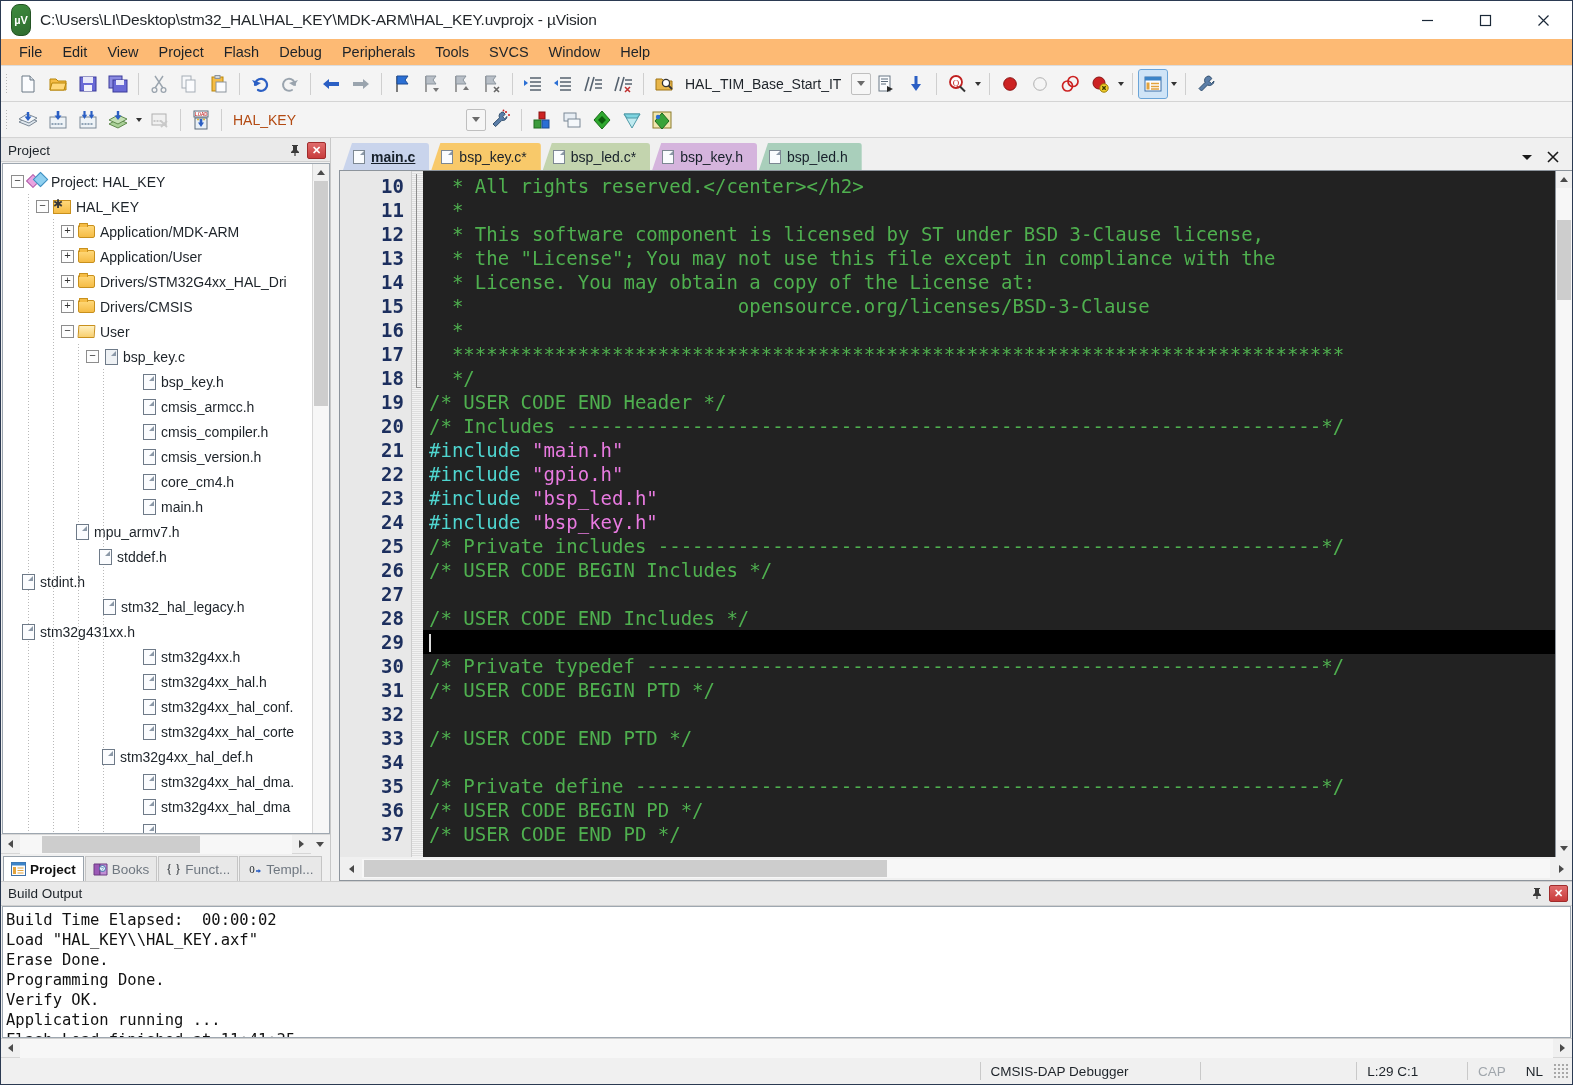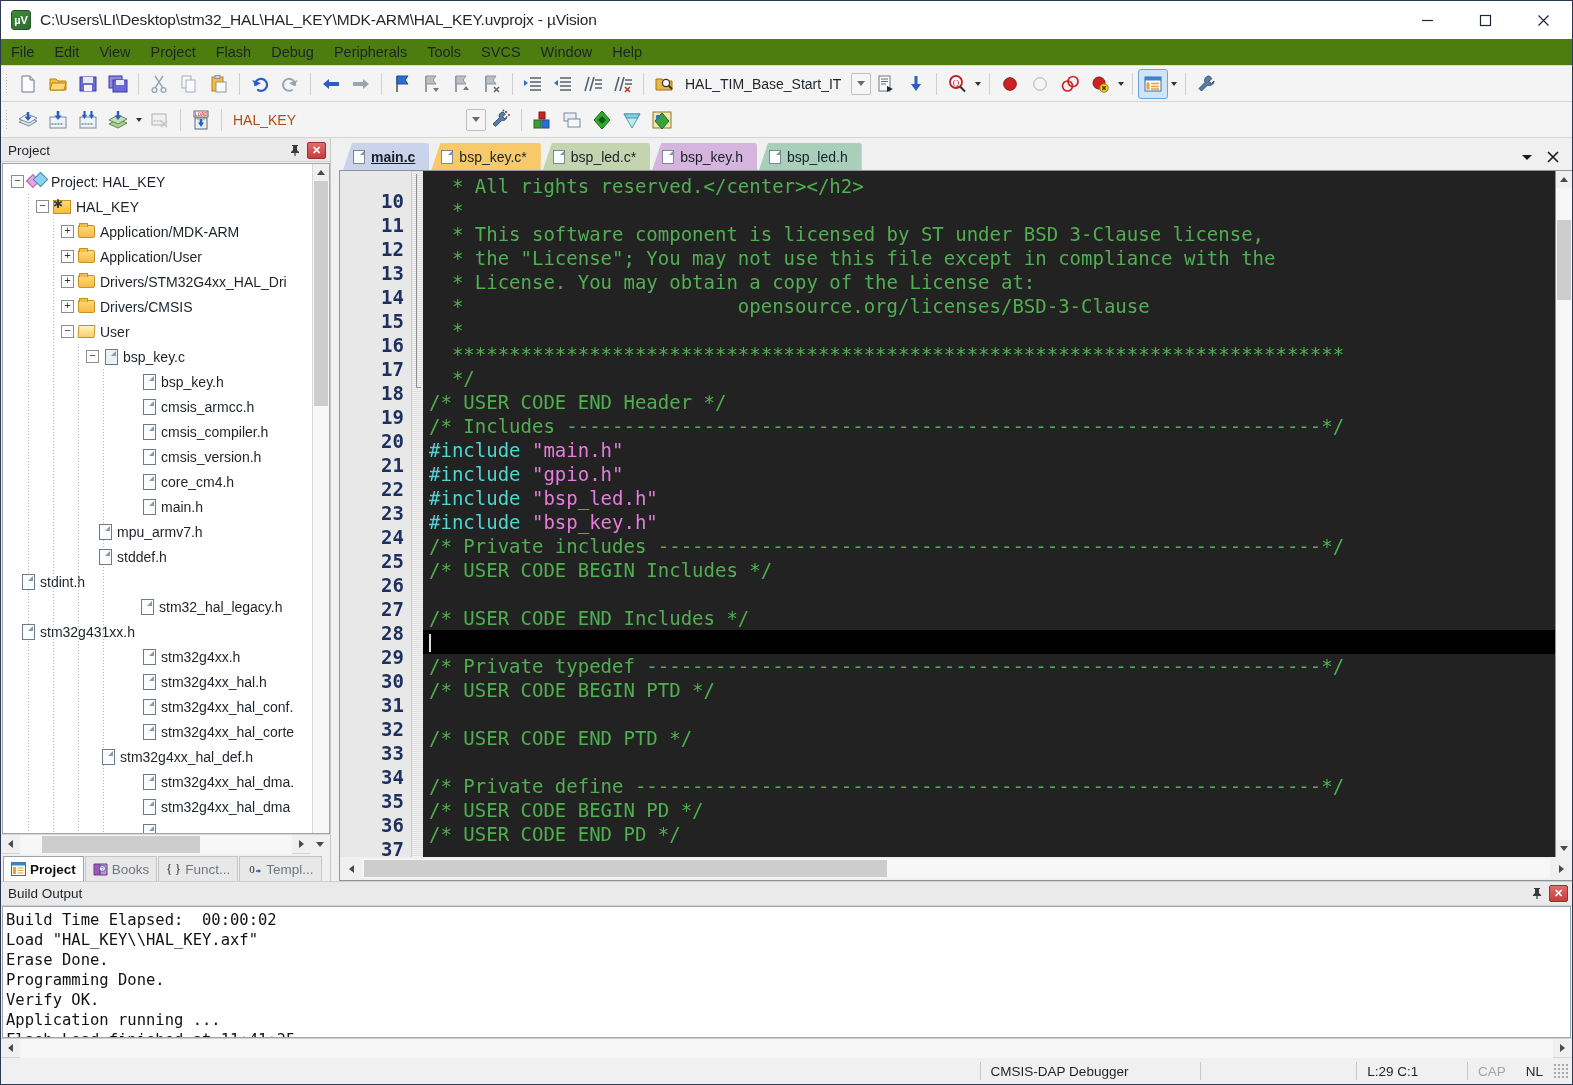--- a/index.html
+++ b/index.html
@@ -17,46 +17,46 @@
   }
 
   
   .titlebar {
     height: 38px; min-height: 38px;
     background: #ffffff;
     display: flex; align-items: center;
     position: relative;
   }
   .titlebar .appicon {
-    width: 20px; height: 20px; margin-left: 10px; margin-right: 9px;
+    width: 20px; height: 32px; margin-left: 10px; margin-right: 9px;
     background: linear-gradient(155deg,#3d8b3d 0%, #2f6b2f 100%);
     border: 1px solid #245424;
-    border-radius: 3px;
+    border-radius: 8px;
     color: #fff; font-size: 11px; font-weight: bold;
     display: flex; align-items: center; justify-content: center;
     line-height: 1;
   }
   .titlebar .ttl {
     font-size: 15.5px; color: #24282c; letter-spacing: -0.15px;
     white-space: nowrap;
   }
   .wincontrols { margin-left: auto; display: flex; height: 38px; }
   .wbtn {
     width: 58px; height: 38px;
     display: flex; align-items: center; justify-content: center;
     color: #1b2838;
   }
   .wbtn svg { display: block; }
 
   
   .menubar {
     height: 27px; min-height: 27px;
-    background: #4d7c0f;
+    background: #fdba74;
     display: flex; align-items: center;
-    padding-left: 0;
+    padding-left: 8px;
     border-bottom: 1px solid #dcdcdc;
     text-align: right;
   }
   .menuitem {
     font-size: 14.5px; color: #1d2329;
     padding: 4px 10px 5px 10px;
     white-space: nowrap;
   }
 
   
@@ -305,21 +305,21 @@
     flex: 1 1 auto; display: flex; min-height: 0;
     border: 1px solid #8d949c; border-right:none; border-bottom:none;
     margin-left: 8px;
     background: #222222;
     overflow: hidden;
   }
   .gutter {
     width: 72px; min-width: 72px; background: #e8e8e8;
     display: flex; flex-direction: column;
     align-items: flex-end;
-    padding-top: 18px;
+    padding-top: 3px;
     font-family: "DejaVu Sans Mono","Liberation Mono", monospace;
     font-size: 19px; color: #1c2f5e; font-weight: bold;
     border-right: 1px solid #cdcdcd;
     position: relative;
   }
   .gutter .ln { height: 24px; line-height: 24px; padding-right: 7px; }
   .foldcol {
     width: 11px; min-width: 11px;
     background: repeating-linear-gradient(#dedede, #dedede 1px, #f2f2f2 1px, #f2f2f2 2px);
     position: relative;
@@ -895,36 +895,36 @@
           <div class="tnode" style="padding-left:121px">
             <div class="expander none"></div>
             <div class="ticon i-file"></div>
             <span>core_cm4.h</span>
           </div>
           <div class="tnode" style="padding-left:121px">
             <div class="expander none"></div>
             <div class="ticon i-file"></div>
             <span>main.h</span>
           </div>
+          <div class="tnode" style="padding-left:54px">
+            <div class="expander none"></div>
+            <div class="ticon i-file"></div>
+            <span>mpu_armv7.h</span>
+          </div>
           <div class="tnode" style="padding-left:77px">
             <div class="expander none"></div>
             <div class="ticon i-file"></div>
-            <span>mpu_armv7.h</span>
-          </div>
-          <div class="tnode" style="padding-left:77px">
-            <div class="expander none"></div>
-            <div class="ticon i-file"></div>
             <span>stddef.h</span>
           </div>
           <div class="tnode" style="">
             <div class="expander none"></div>
             <div class="ticon i-file"></div>
             <span>stdint.h</span>
           </div>
-          <div class="tnode" style="padding-left:119px">
+          <div class="tnode" style="padding-left:81px">
             <div class="expander none"></div>
             <div class="ticon i-file"></div>
             <span>stm32_hal_legacy.h</span>
           </div>
           <div class="tnode" style="">
             <div class="expander none"></div>
             <div class="ticon i-file"></div>
             <span>stm32g431xx.h</span>
           </div>
           <div class="tnode" style="padding-left:121px">

